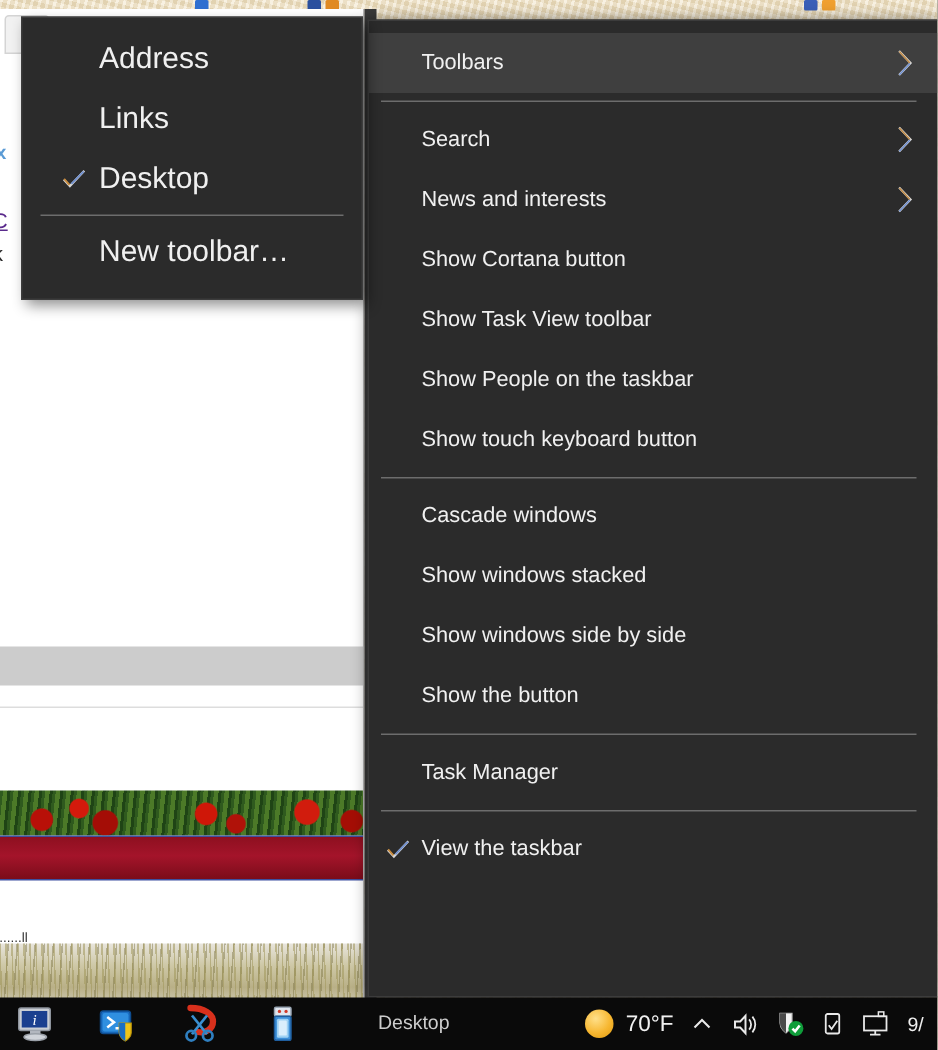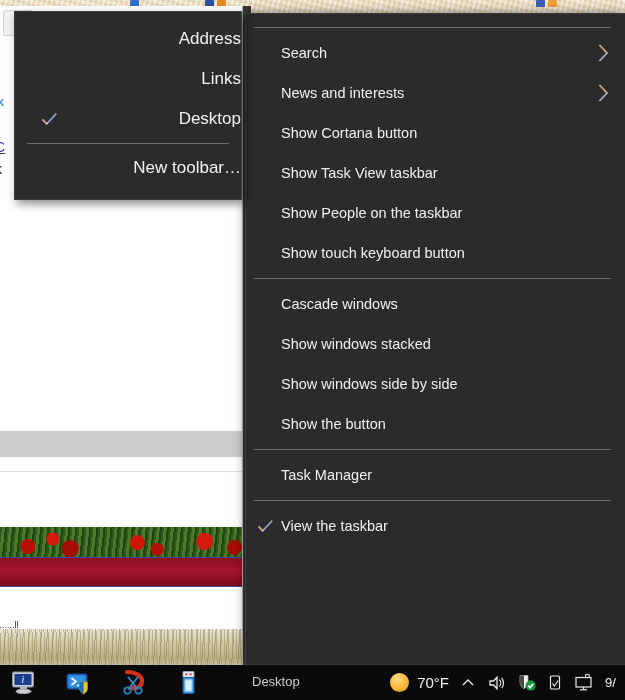--- a/index.html
+++ b/index.html
@@ -201,22 +201,21 @@
     top: 11px;
     width: 228px;
     height: 189px;
     background: #2b2b2b;
     border: 1px solid #3c3c3c;
     box-shadow: 3px 4px 9px rgba(0,0,0,.45);
   }
   .submenu .menu-item {
     height: 40px;
     padding-left: 51px;
-    font-size: 17px;
-    text-align: right;
+    font-size: 20px;
   }
   .submenu .check-col { left: 25px; }
   .submenu .menu-sep { margin: 4px 12px 4px 12px; }
   .submenu-pad { height: 7px; }
 
   
   .taskbar {
     position: absolute;
     left: 0; bottom: 0;
     width: 625px; height: 35px;
@@ -301,20 +300,30 @@
     <div class="bg-hr"></div>
     <div class="bg-photo-poppy"></div>
     <div class="bg-red-banner"></div>
     <div class="bg-small-text">I......ll</div>
     <div class="bg-photo-grass"></div>
   </div>
   <div class="bg-window-right-shade"></div>
 
   <div class="ctx-menu" id="ctx-menu">
       <div class="menu-pad-top"></div>
+      <div class="menu-item highlighted">
+        <span class="label">Toolbars</span>
+        <span class="chev">
+          <svg width="15" height="22" viewBox="0 0 15 22" aria-hidden="true">
+            <polyline points="3.4,3 11,11 3.4,19" fill="none" stroke="#dcdcdc" stroke-width="1.5"></polyline>
+            <polyline points="3.6,3.4 10.6,11" fill="none" stroke="#c08a45" stroke-width="1"></polyline>
+            <polyline points="10.6,11.4 3.6,18.8" fill="none" stroke="#6f8fd0" stroke-width="1"></polyline>
+          </svg>
+        </span>
+      </div>
       <div class="menu-sep"></div>
       <div class="menu-item">
         <span class="label">Search</span>
         <span class="chev">
           <svg width="15" height="22" viewBox="0 0 15 22" aria-hidden="true">
             <polyline points="3.4,3 11,11 3.4,19" fill="none" stroke="#dcdcdc" stroke-width="1.5"></polyline>
             <polyline points="3.6,3.4 10.6,11" fill="none" stroke="#c08a45" stroke-width="1"></polyline>
             <polyline points="10.6,11.4 3.6,18.8" fill="none" stroke="#6f8fd0" stroke-width="1"></polyline>
           </svg>
         </span>
@@ -326,21 +335,21 @@
             <polyline points="3.4,3 11,11 3.4,19" fill="none" stroke="#dcdcdc" stroke-width="1.5"></polyline>
             <polyline points="3.6,3.4 10.6,11" fill="none" stroke="#c08a45" stroke-width="1"></polyline>
             <polyline points="10.6,11.4 3.6,18.8" fill="none" stroke="#6f8fd0" stroke-width="1"></polyline>
           </svg>
         </span>
       </div>
       <div class="menu-item">
         <span class="label">Show Cortana button</span>
       </div>
       <div class="menu-item">
-        <span class="label">Show Task View taskbar</span>
+        <span class="label">Show Task View toolbar</span>
       </div>
       <div class="menu-item">
         <span class="label">Show People on the taskbar</span>
       </div>
       <div class="menu-item">
         <span class="label">Show touch keyboard button</span>
       </div>
       <div class="menu-sep"></div>
       <div class="menu-item">
         <span class="label">Cascade windows</span>

